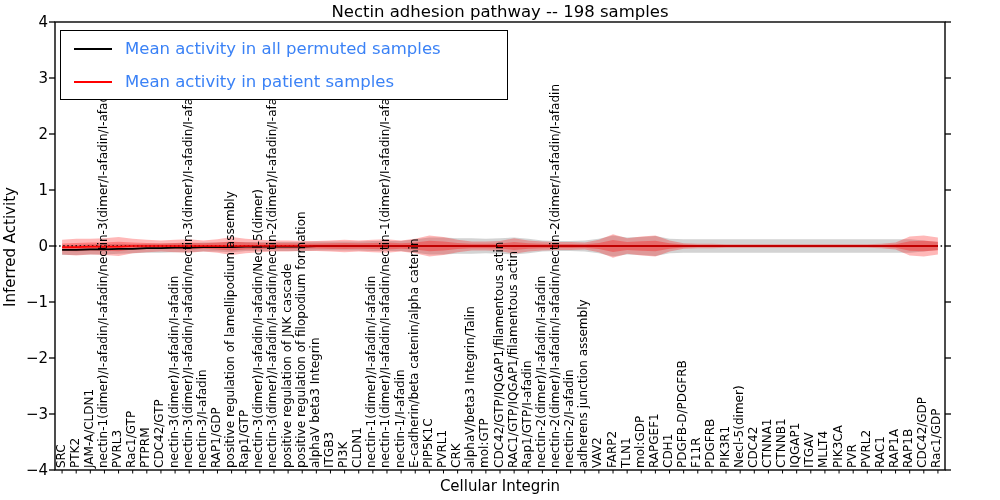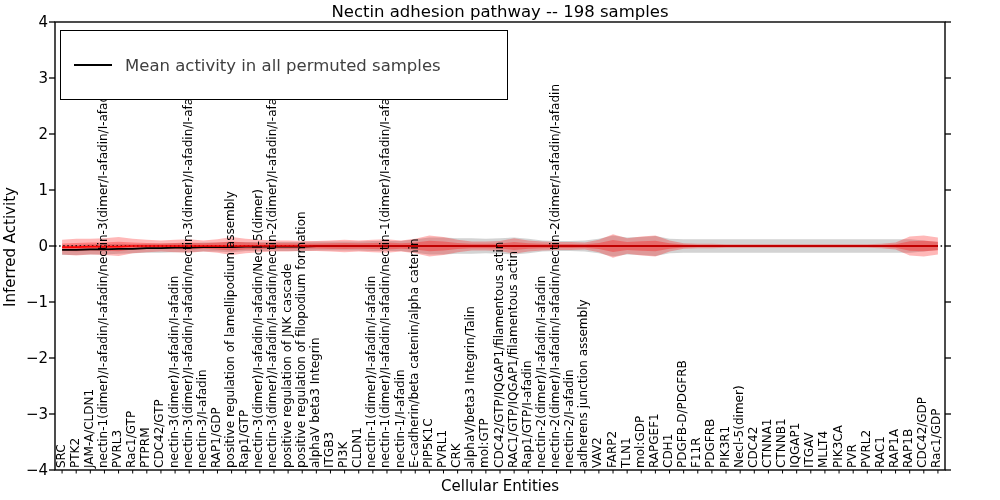--- a/index.html
+++ b/index.html
@@ -40,29 +40,29 @@
   .legend {
     position: absolute; left: 60px; top: 30px; width: 448px; height: 70px;
     background: #ffffff; border: 1.6px solid #000; box-sizing: border-box;
     z-index: 5; display: flex; flex-direction: column; justify-content: center;
   }
   .legend-row { display: flex; align-items: center; height: 33px; }
   .legend-swatch {
     width: 38px; height: 0; border-top-width: 2px; border-top-style: solid;
     margin-left: 13px; margin-right: 13px; flex: none;
   }
-  .legend-label { font-size: 16.5px; color: #404040; }
+  .legend-label { font-size: 16.5px; color: #3b82f6; }
 </style>
 </head>
 <body>
 
 <div class="figure">
   <div class="title">Nectin adhesion pathway -- 198 samples</div>
   <div class="ylabel">Inferred Activity</div>
-  <div class="xlabel">Cellular Entities</div>
+  <div class="xlabel">Cellular Integrin</div>
 
   <svg id="plot-svg" width="1000" height="500" viewBox="0 0 1000 500">
       <path d="M62.1,244.9L76.2,244.9L90.3,244.3L104.4,244.3L118.6,243.8L132.7,244.3L146.8,243.8L161.0,243.8L175.1,243.2L189.2,243.2L203.3,242.6L217.5,242.6L231.6,242.1L245.7,242.1L259.8,242.1L274.0,242.1L288.1,242.1L302.2,242.1L316.3,241.5L330.5,241.5L344.6,241.5L358.7,241.5L372.9,241.0L387.0,241.0L401.1,241.0L415.2,239.3L429.4,237.6L443.5,237.6L457.6,238.2L471.7,238.2L485.9,238.7L500.0,238.2L514.1,237.6L528.3,238.7L542.4,240.4L556.5,241.0L570.6,241.0L584.8,240.4L598.9,238.7L613.0,235.4L627.1,237.6L641.3,237.0L655.4,235.9L669.5,238.7L683.7,239.3L697.8,239.3L711.9,239.3L726.0,239.3L740.2,239.3L754.3,239.3L768.4,239.3L782.5,239.3L796.7,239.3L810.8,239.3L824.9,239.3L839.0,239.3L853.2,239.3L867.3,239.3L881.4,239.3L895.6,239.3L909.7,239.3L923.8,240.4L937.9,242.1L937.9,249.9L923.8,251.6L909.7,252.7L895.6,252.7L881.4,252.7L867.3,252.7L853.2,252.7L839.0,252.7L824.9,252.7L810.8,252.7L796.7,252.7L782.5,252.7L768.4,252.7L754.3,252.7L740.2,252.7L726.0,252.7L711.9,252.7L697.8,252.7L683.7,252.7L669.5,253.3L655.4,256.1L641.3,255.0L627.1,254.4L613.0,256.6L598.9,253.3L584.8,251.6L570.6,251.0L556.5,251.0L542.4,251.6L528.3,253.3L514.1,254.4L500.0,253.8L485.9,253.3L471.7,253.8L457.6,253.8L443.5,254.4L429.4,254.4L415.2,252.7L401.1,251.0L387.0,251.0L372.9,251.0L358.7,250.5L344.6,250.5L330.5,250.5L316.3,250.5L302.2,251.0L288.1,251.0L274.0,251.0L259.8,251.0L245.7,251.0L231.6,252.2L217.5,251.6L203.3,251.6L189.2,252.2L175.1,252.2L161.0,252.7L146.8,252.7L132.7,253.3L118.6,253.8L104.4,254.4L90.3,254.4L76.2,255.0L62.1,255.0Z" fill="rgba(110,110,110,0.30)" stroke="none"></path>
       <path d="M62.1,239.8L76.2,238.7L90.3,238.7L104.4,238.2L118.6,237.0L132.7,238.7L146.8,239.8L161.0,240.4L175.1,239.8L189.2,239.3L203.3,240.4L217.5,239.3L231.6,237.0L245.7,238.7L259.8,239.8L274.0,240.4L288.1,240.4L302.2,241.0L316.3,241.0L330.5,240.4L344.6,239.8L358.7,240.4L372.9,239.8L387.0,239.3L401.1,240.4L415.2,238.7L429.4,235.4L443.5,237.0L457.6,239.8L471.7,241.5L485.9,241.5L500.0,241.0L514.1,238.2L528.3,240.4L542.4,241.5L556.5,242.1L570.6,242.1L584.8,242.6L598.9,239.8L613.0,234.2L627.1,238.2L641.3,236.5L655.4,235.4L669.5,240.4L683.7,243.2L697.8,243.8L711.9,243.8L726.0,244.3L740.2,244.3L754.3,244.3L768.4,244.3L782.5,244.3L796.7,244.3L810.8,244.3L824.9,244.3L839.0,244.3L853.2,244.3L867.3,244.3L881.4,243.8L895.6,242.6L909.7,236.5L923.8,235.4L937.9,237.6L937.9,254.4L923.8,256.6L909.7,255.5L895.6,249.4L881.4,248.2L867.3,247.7L853.2,247.7L839.0,247.7L824.9,247.7L810.8,247.7L796.7,247.7L782.5,247.7L768.4,247.7L754.3,247.7L740.2,247.7L726.0,247.7L711.9,248.2L697.8,248.2L683.7,248.8L669.5,251.6L655.4,256.6L641.3,255.5L627.1,253.8L613.0,257.8L598.9,252.2L584.8,249.4L570.6,249.9L556.5,249.9L542.4,250.5L528.3,251.6L514.1,253.8L500.0,251.0L485.9,250.5L471.7,250.5L457.6,252.2L443.5,255.0L429.4,256.6L415.2,253.3L401.1,251.6L387.0,252.7L372.9,252.2L358.7,251.6L344.6,252.2L330.5,251.6L316.3,251.0L302.2,251.0L288.1,251.6L274.0,251.6L259.8,252.2L245.7,253.3L231.6,255.0L217.5,252.7L203.3,251.6L189.2,252.7L175.1,252.2L161.0,251.6L146.8,252.2L132.7,253.3L118.6,256.1L104.4,255.0L90.3,254.4L76.2,255.5L62.1,254.4Z" fill="rgba(255,0,0,0.28)" stroke="none"></path>
       <path d="M62.1,243.5L76.2,242.9L90.3,242.6L104.4,242.4L118.6,241.8L132.7,242.4L146.8,242.9L161.0,243.2L175.1,242.9L189.2,242.6L203.3,243.2L217.5,242.6L231.6,241.5L245.7,242.4L259.8,242.9L274.0,243.2L288.1,243.2L302.2,243.5L316.3,243.5L330.5,243.2L344.6,242.9L358.7,243.2L372.9,242.9L387.0,242.6L401.1,243.2L415.2,242.4L429.4,240.7L443.5,241.5L457.6,242.9L471.7,243.8L485.9,243.8L500.0,243.5L514.1,242.1L528.3,243.2L542.4,243.8L556.5,244.0L570.6,244.0L584.8,244.3L598.9,242.9L613.0,240.1L627.1,242.1L641.3,241.2L655.4,240.7L669.5,243.2L683.7,244.6L697.8,244.9L711.9,244.9L726.0,245.2L740.2,245.2L754.3,245.2L768.4,245.2L782.5,245.2L796.7,245.2L810.8,245.2L824.9,245.2L839.0,245.2L853.2,245.2L867.3,245.2L881.4,244.9L895.6,244.3L909.7,241.2L923.8,240.7L937.9,241.8L937.9,250.2L923.8,251.3L909.7,250.8L895.6,247.7L881.4,247.1L867.3,246.8L853.2,246.8L839.0,246.8L824.9,246.8L810.8,246.8L796.7,246.8L782.5,246.8L768.4,246.8L754.3,246.8L740.2,246.8L726.0,246.8L711.9,247.1L697.8,247.1L683.7,247.4L669.5,248.8L655.4,251.3L641.3,250.8L627.1,249.9L613.0,251.9L598.9,249.1L584.8,247.7L570.6,248.0L556.5,248.0L542.4,248.2L528.3,248.8L514.1,249.9L500.0,248.5L485.9,248.2L471.7,248.2L457.6,249.1L443.5,250.5L429.4,251.3L415.2,249.6L401.1,248.8L387.0,249.4L372.9,249.1L358.7,248.8L344.6,249.1L330.5,248.8L316.3,248.5L302.2,248.5L288.1,248.8L274.0,248.8L259.8,249.1L245.7,249.6L231.6,250.5L217.5,249.4L203.3,248.8L189.2,249.4L175.1,249.1L161.0,248.8L146.8,249.1L132.7,249.6L118.6,251.3L104.4,250.8L90.3,250.5L76.2,251.3L62.1,250.8Z" fill="rgba(255,0,0,0.30)" stroke="none"></path>
       <line x1="55" y1="246" x2="945" y2="246" stroke="#000" stroke-width="1.4" stroke-dasharray="1.5 2.6"></line>
       <path d="M62.1,249.9L76.2,249.9L90.3,249.4L104.4,249.4L118.6,248.8L132.7,248.8L146.8,248.2L161.0,248.2L175.1,247.7L189.2,247.7L203.3,247.1L217.5,247.1L231.6,247.1L245.7,246.6L259.8,246.6L274.0,246.6L288.1,246.6L302.2,246.6L316.3,246.0L330.5,246.0L344.6,246.0L358.7,246.0L372.9,246.0L387.0,246.0L401.1,246.0L415.2,246.0L429.4,246.0L443.5,246.0L457.6,246.0L471.7,246.0L485.9,246.0L500.0,246.0L514.1,246.0L528.3,246.0L542.4,246.0L556.5,246.0L570.6,246.0L584.8,246.0L598.9,246.0L613.0,246.0L627.1,246.0L641.3,246.0L655.4,246.0L669.5,246.0L683.7,246.0L697.8,246.0L711.9,246.0L726.0,246.0L740.2,246.0L754.3,246.0L768.4,246.0L782.5,246.0L796.7,246.0L810.8,246.0L824.9,246.0L839.0,246.0L853.2,246.0L867.3,246.0L881.4,246.0L895.6,246.0L909.7,246.0L923.8,246.0L937.9,246.0" fill="none" stroke="#000000" stroke-width="1.8"></path>
       <path d="M62.1,247.1L76.2,247.1L90.3,246.6L104.4,246.6L118.6,246.6L132.7,246.0L146.8,246.0L161.0,246.0L175.1,246.0L189.2,246.0L203.3,246.0L217.5,246.0L231.6,246.0L245.7,246.0L259.8,246.0L274.0,246.0L288.1,246.0L302.2,246.0L316.3,246.0L330.5,246.0L344.6,246.0L358.7,246.0L372.9,246.0L387.0,246.0L401.1,246.0L415.2,246.0L429.4,246.0L443.5,246.0L457.6,246.0L471.7,246.0L485.9,246.0L500.0,246.0L514.1,246.0L528.3,246.0L542.4,246.0L556.5,246.0L570.6,246.0L584.8,246.0L598.9,246.0L613.0,246.0L627.1,246.0L641.3,246.0L655.4,246.0L669.5,246.0L683.7,246.0L697.8,246.0L711.9,246.0L726.0,246.0L740.2,246.0L754.3,246.0L768.4,246.0L782.5,246.0L796.7,246.0L810.8,246.0L824.9,246.0L839.0,246.0L853.2,246.0L867.3,246.0L881.4,246.0L895.6,246.0L909.7,246.0L923.8,246.0L937.9,246.0" fill="none" stroke="#ff0000" stroke-width="1.6"></path>
       <rect x="55" y="22" width="890" height="448" fill="none" stroke="#000" stroke-width="1.4"></rect>
       <line x1="55" y1="22" x2="49" y2="22" stroke="#000" stroke-width="1.3"></line>
@@ -223,14 +223,18 @@
       <span style="left: 902.183px; top: 454px;">RAP1B</span>
       <span style="left: 916.31px; top: 454px;">CDC42/GDP</span>
       <span style="left: 930.437px; top: 454px;">Rac1/GDP</span>
     </div>
 
   <div class="legend">
     <div class="legend-row">
       <div class="legend-swatch" id="swatch-0" style="border-top-color: rgb(0, 0, 0);"></div>
       <div class="legend-label">Mean activity in all permuted samples</div>
     </div>
+    <div class="legend-row">
+      <div class="legend-swatch" id="swatch-1" style="border-top-color: rgb(255, 0, 0);"></div>
+      <div class="legend-label">Mean activity in patient samples</div>
+    </div>
   </div>
 </div>
 
 </body></html>

